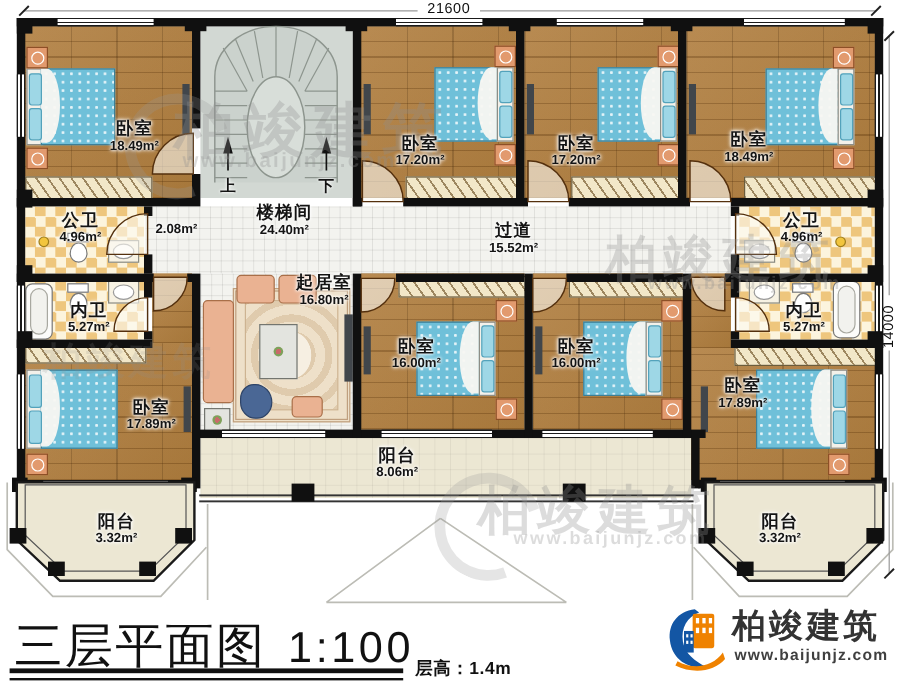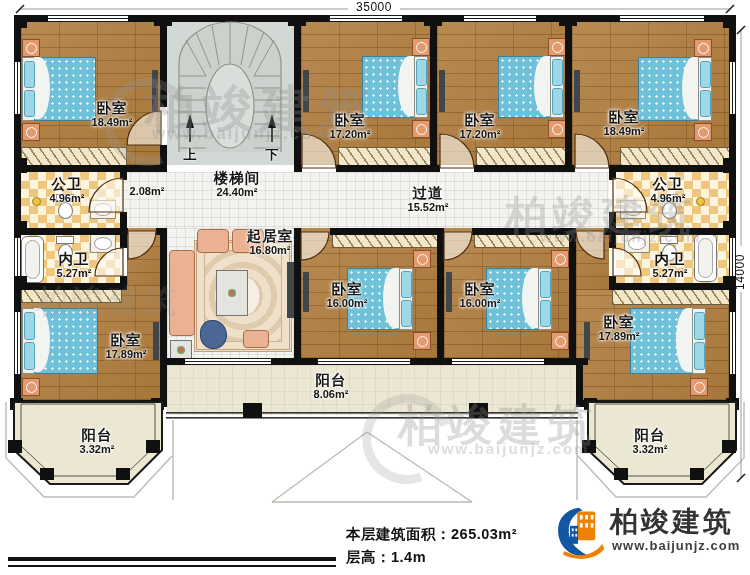--- a/index.html
+++ b/index.html
@@ -438,28 +438,28 @@
     <b>阳台</b>
     <i>8.06m²</i>
   </div>
   <div class="rl" style="left:650px;top:428px">
     <b>阳台</b>
     <i>3.32m²</i>
   </div>
   <div class="sl" style="left:190px;top:146px">上</div>
   <div class="sl" style="left:272px;top:146px">下</div>
 
-  <div class="dim" style="left:374px;top:0;transform:translateX(-50%)">35000</div>
+  <div class="dim" style="left:374px;top:0;transform:translateX(-50%)">21600</div>
   <div class="dim dim-r" style="left:733px;top:290px">14000</div>
 
+  <div class="tb-title">
+    <span>三层平面图</span><span class="tb-scale">1:100</span>
+  </div>
   <div class="tb-ul1"></div>
   <div class="tb-ul2"></div>
-  <div class="tb-info" style="left:346px;top:525px">
-    <span>本层建筑面积：</span><span>265.03m²</span>
-  </div>
   <div class="tb-info" style="left:346px;top:548px">
     <span>层高：</span><span>1.4m</span>
   </div>
   <svg class="abs" style="left:552px;top:504px;z-index:50" width="54" height="58" viewBox="0 0 60 64">
     <path d="M30,4 C14,6 5,18 7,33 C9,50 24,60 40,57 C30,52 21,45 19,34 C17,21 23,11 34,7 Z" fill="#1356a4"></path>
     <rect x="28" y="8" width="20" height="32" rx="2" fill="#ef8200"></rect>
     <rect x="31" y="12" width="3" height="5" fill="#fff"></rect>
       <rect x="37" y="12" width="3" height="5" fill="#fff"></rect>
       <rect x="43" y="12" width="3" height="5" fill="#fff"></rect>
     <rect x="31" y="21" width="3" height="5" fill="#fff"></rect>

